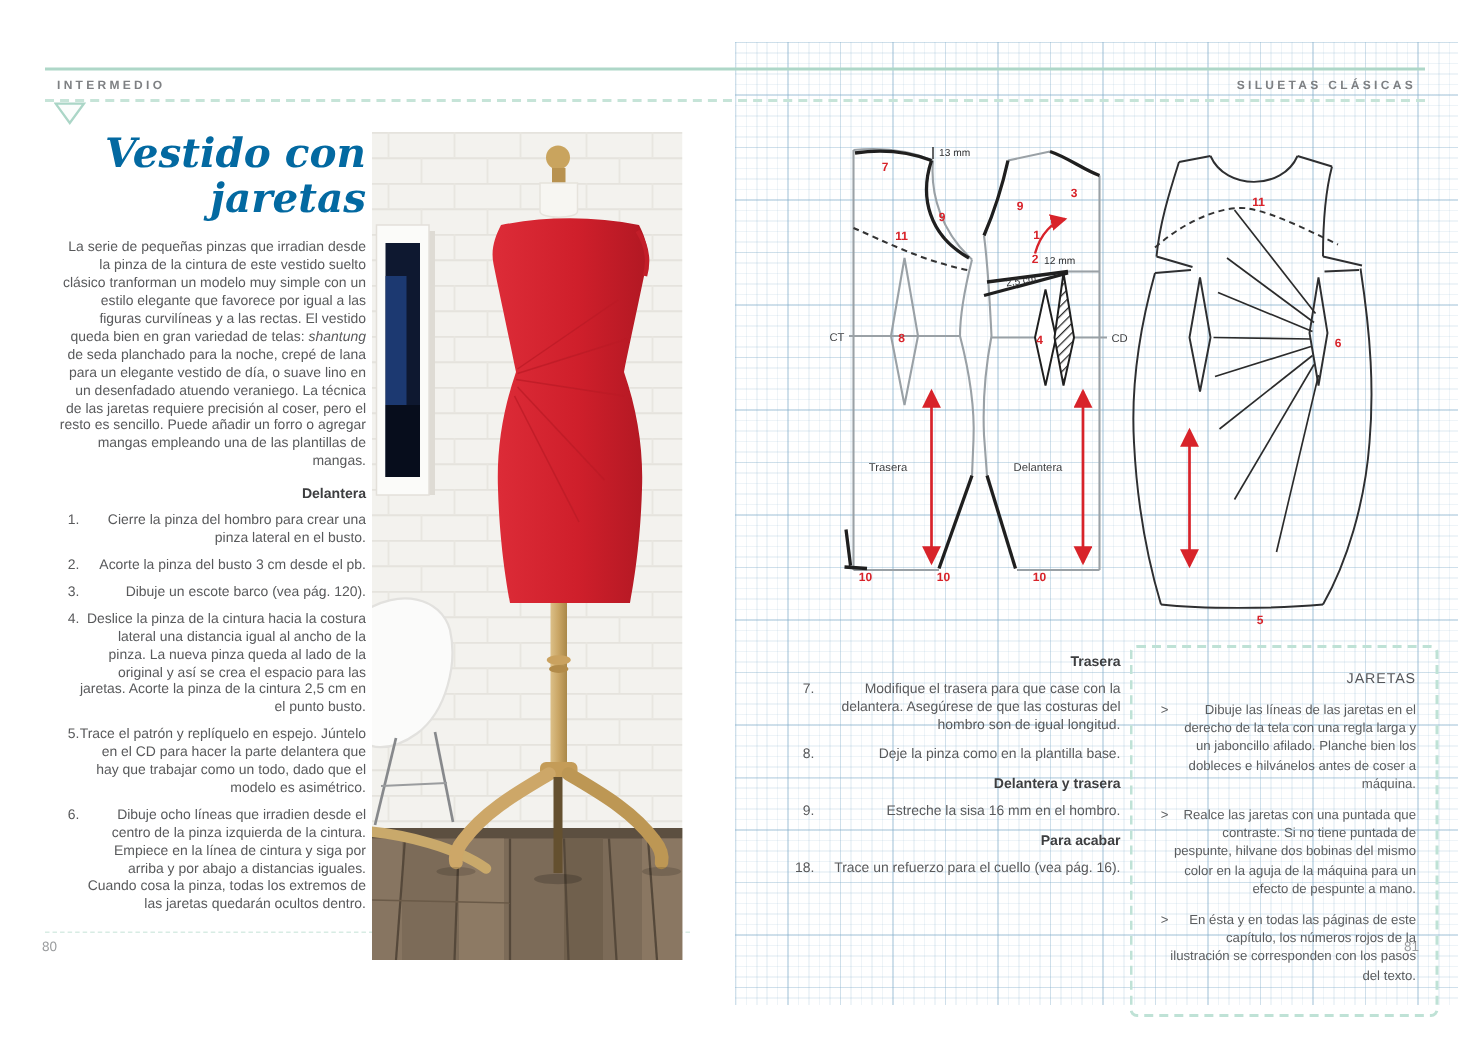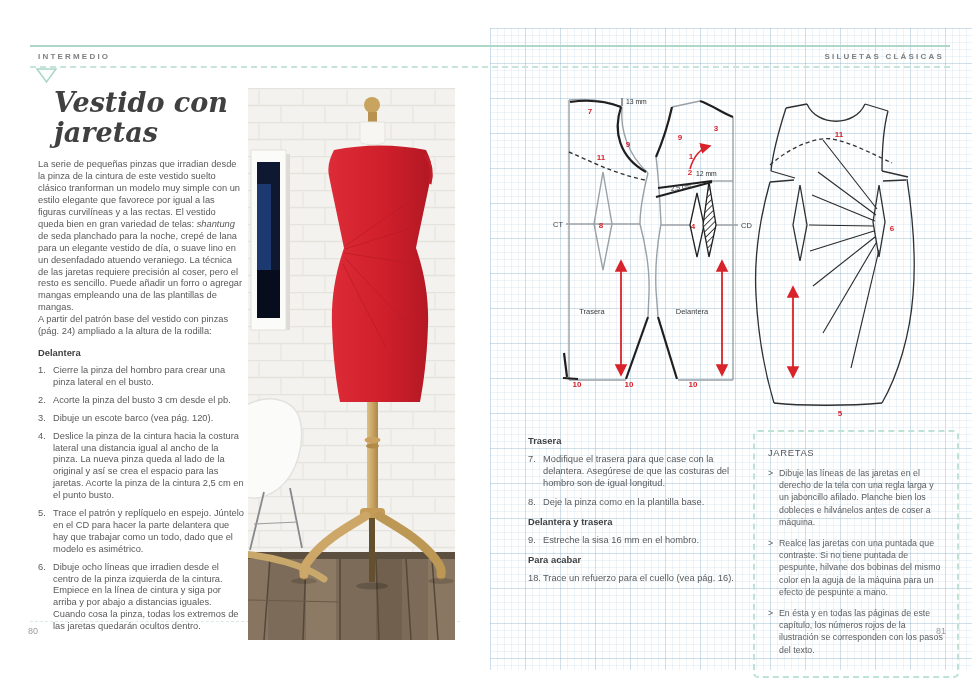--- a/index.html
+++ b/index.html
@@ -1,35 +1,35 @@
 <!DOCTYPE html>
 <html><head>
 <meta charset="utf-8">
 <style>
   html,body{margin:0;padding:0;background:#ffffff;}
   .canvas{position:relative;width:980px;height:700px;background:#ffffff;overflow:hidden;
-          font-family:"Liberation Sans",sans-serif;color:#58595b;}
+          font-family:"Liberation Sans",sans-serif;color:#58595b;text-align:right;}
   
   .rule-top{position:absolute;left:30px;top:45px;width:920px;height:2px;background:#aed7c8;}
   .rule-dashed{position:absolute;left:30px;top:66px;width:920px;height:0;border-top:2px dashed #c6e4d8;}
   .kicker{position:absolute;top:52px;font-size:8px;letter-spacing:2.2px;color:#7e8083;font-weight:bold;}
   .kicker.left{left:38px;}
   .kicker.right{right:36px;}
   .chevron{position:absolute;left:36px;top:68px;}
   .rule-bottom{position:absolute;left:30px;top:621px;width:430px;height:0;border-top:1.5px dashed #d8ece4;z-index:0;}
   
   .grid-bg{position:absolute;left:490px;top:28px;width:482px;height:642px;z-index:0;
     background:
       repeating-linear-gradient(to right, rgba(125,170,200,0.28) 0 1px, transparent 1px 35px),
       repeating-linear-gradient(to bottom, rgba(125,170,200,0.28) 0 1px, transparent 1px 35px),
       repeating-linear-gradient(to right, rgba(125,170,200,0.13) 0 1px, transparent 1px 7px),
       repeating-linear-gradient(to bottom, rgba(125,170,200,0.13) 0 1px, transparent 1px 7px);}
   
   .col-left{position:absolute;left:38px;top:88px;width:206px;z-index:2;}
-  .title{font-family:"DejaVu Serif",serif;font-style:italic;font-size:27px;color:#404040;
+  .title{font-family:"DejaVu Serif",serif;font-style:italic;font-size:27px;color:#0369a1;
          letter-spacing:0px;margin:0 0 12px 16px;line-height:1.1;}
   .body-p{font-size:9.3px;line-height:11.9px;margin:0;}
   .sec-head{font-size:14.5px;color:#4c4d4f;margin:14px 0 8px 0;}
   .sub-head{font-size:9.4px;font-weight:bold;color:#3d3e40;margin:9px 0 7px 0;}
   .step{display:flex;font-size:9.3px;line-height:11.9px;margin:0 0 6px 0;}
   .step .num{width:15px;flex:none;}
   .step .txt{flex:1;}
   .pageno{position:absolute;top:626px;font-size:9px;color:#9a9c9e;z-index:2;}
   .pageno.l{left:28px;} .pageno.r{left:936px;}
   
@@ -63,21 +63,20 @@
   <div class="kicker left">INTERMEDIO</div>
   <div class="kicker right">SILUETAS CLÁSICAS</div>
   <svg class="chevron" width="22" height="16">
     <polygon points="1,1 20,1 10.5,14" fill="#fbfdfc" stroke="#abd6c7" stroke-width="1.5"></polygon>
   </svg>
   <div class="rule-bottom"></div>
 
   <div class="col-left">
     <h1 class="title">Vestido con jaretas</h1>
     <p class="body-p"><span>La serie de pequeñas pinzas que irradian desde la pinza de la cintura de este vestido suelto clásico tranforman un modelo muy simple con un estilo elegante que favorece por igual a las figuras curvilíneas y a las rectas. El vestido queda bien en gran variedad de telas: </span><i>shantung</i><span> de seda planchado para la noche, crepé de lana para un elegante vestido de día, o suave lino en un desenfadado atuendo veraniego. La técnica de las jaretas requiere precisión al coser, pero el resto es sencillo. Puede añadir un forro o agregar mangas empleando una de las plantillas de mangas.</span></p>
-    <p class="body-p">A partir del patrón base del vestido con pinzas (pág. 24) ampliado a la altura de la rodilla:</p>
     <div class="sub-head">Delantera</div>
     <div class="step">
         <span class="num">1.</span>
         <span class="txt">Cierre la pinza del hombro para crear una pinza lateral en el busto.</span>
       </div>
     <div class="step">
         <span class="num">2.</span>
         <span class="txt">Acorte la pinza del busto 3 cm desde el pb.</span>
       </div>
     <div class="step">

